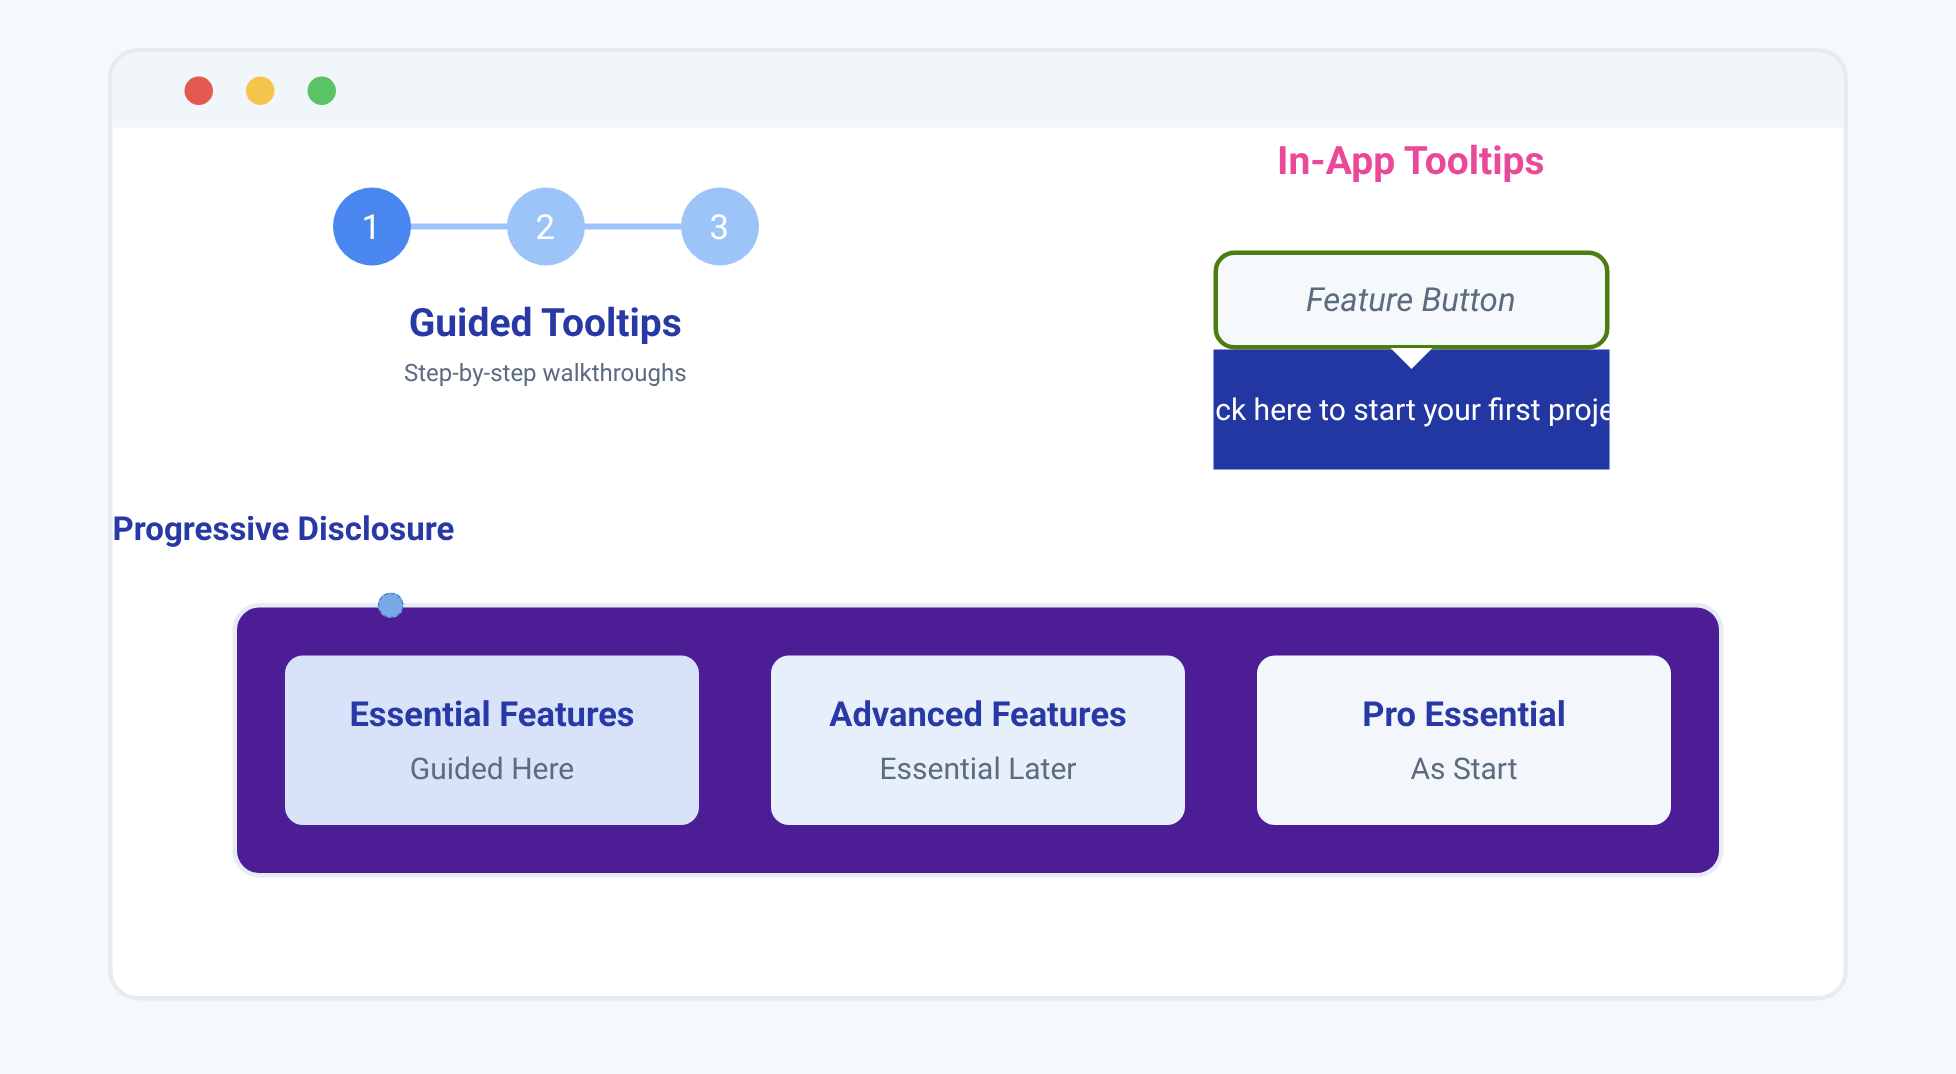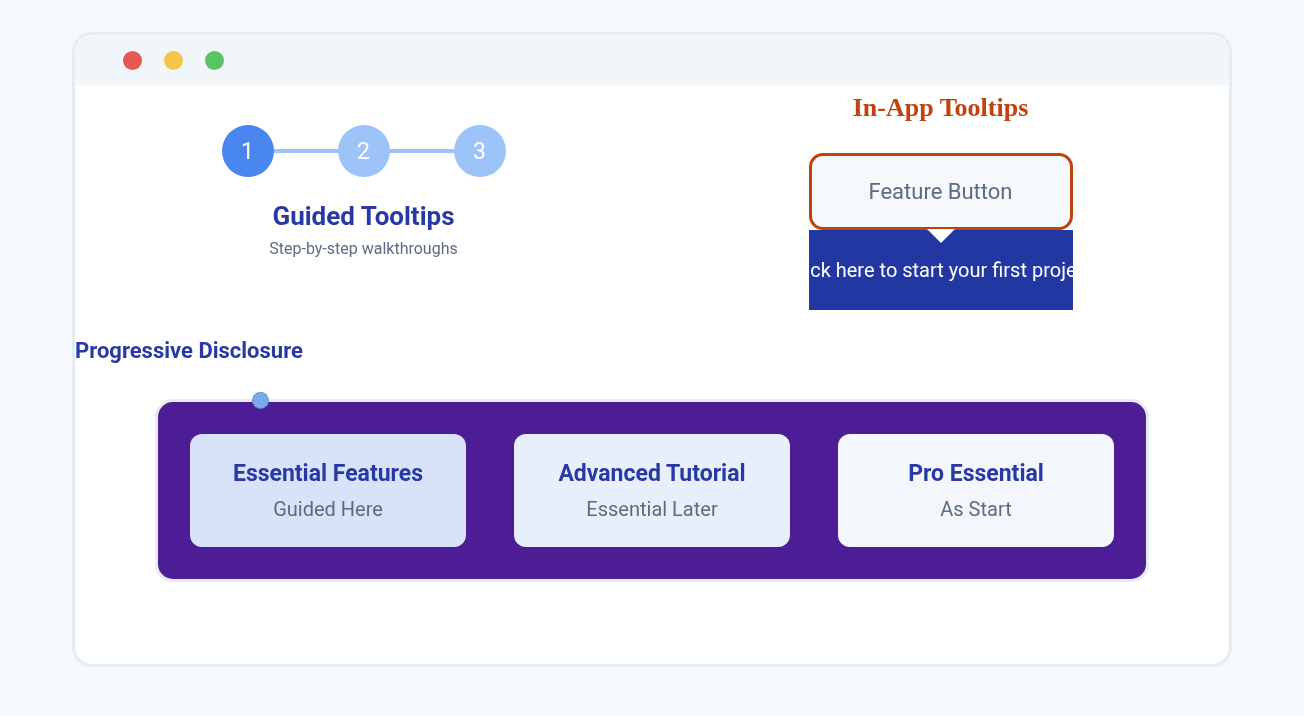--- a/index.html
+++ b/index.html
@@ -97,38 +97,38 @@
       font-size: 16px;
       margin-top: 8px;
     }
 
     
     .tooltips-col {
       flex: 0 0 50%;
       text-align: center;
     }
     .tooltips-title {
-      color: #c2410c;
+      color: #ec4899;
       font-size: 26px;
       font-weight: 700;
       margin-top: 8px;
-      margin-bottom: 30px;
-      font-family: Liberation Serif, serif;
+      margin-bottom: 44px;
     }
     .feature-btn {
       width: 264px;
-      height: 77px;
+      height: 66px;
       background: #f5f9fc;
-      border: 3px solid #c2410c;
+      border: 3px solid #4d7c0f;
       border-radius: 14px;
       color: #5c6c80;
       font-size: 22px;
       display: flex;
       align-items: center;
       justify-content: center;
+      font-style: italic;
     }
     .tooltip {
       width: 264px;
       height: 80px;
       background: #2237a1;
       color: #fff;
       font-size: 20px;
       display: flex;
       align-items: center;
       justify-content: center;
@@ -244,21 +244,21 @@
     <div class="prog-title">Progressive Disclosure</div>
 
     <div class="prog-panel">
       <div class="prog-dot"></div>
 
       <div class="card card-1">
         <div class="card-title">Essential Features</div>
         <div class="card-sub">Guided Here</div>
       </div>
       <div class="card card-2">
-        <div class="card-title">Advanced Tutorial</div>
+        <div class="card-title">Advanced Features</div>
         <div class="card-sub">Essential Later</div>
       </div>
       <div class="card card-3">
         <div class="card-title">Pro Essential</div>
         <div class="card-sub">As Start</div>
       </div>
     </div>
 
   </div>
 </div>

